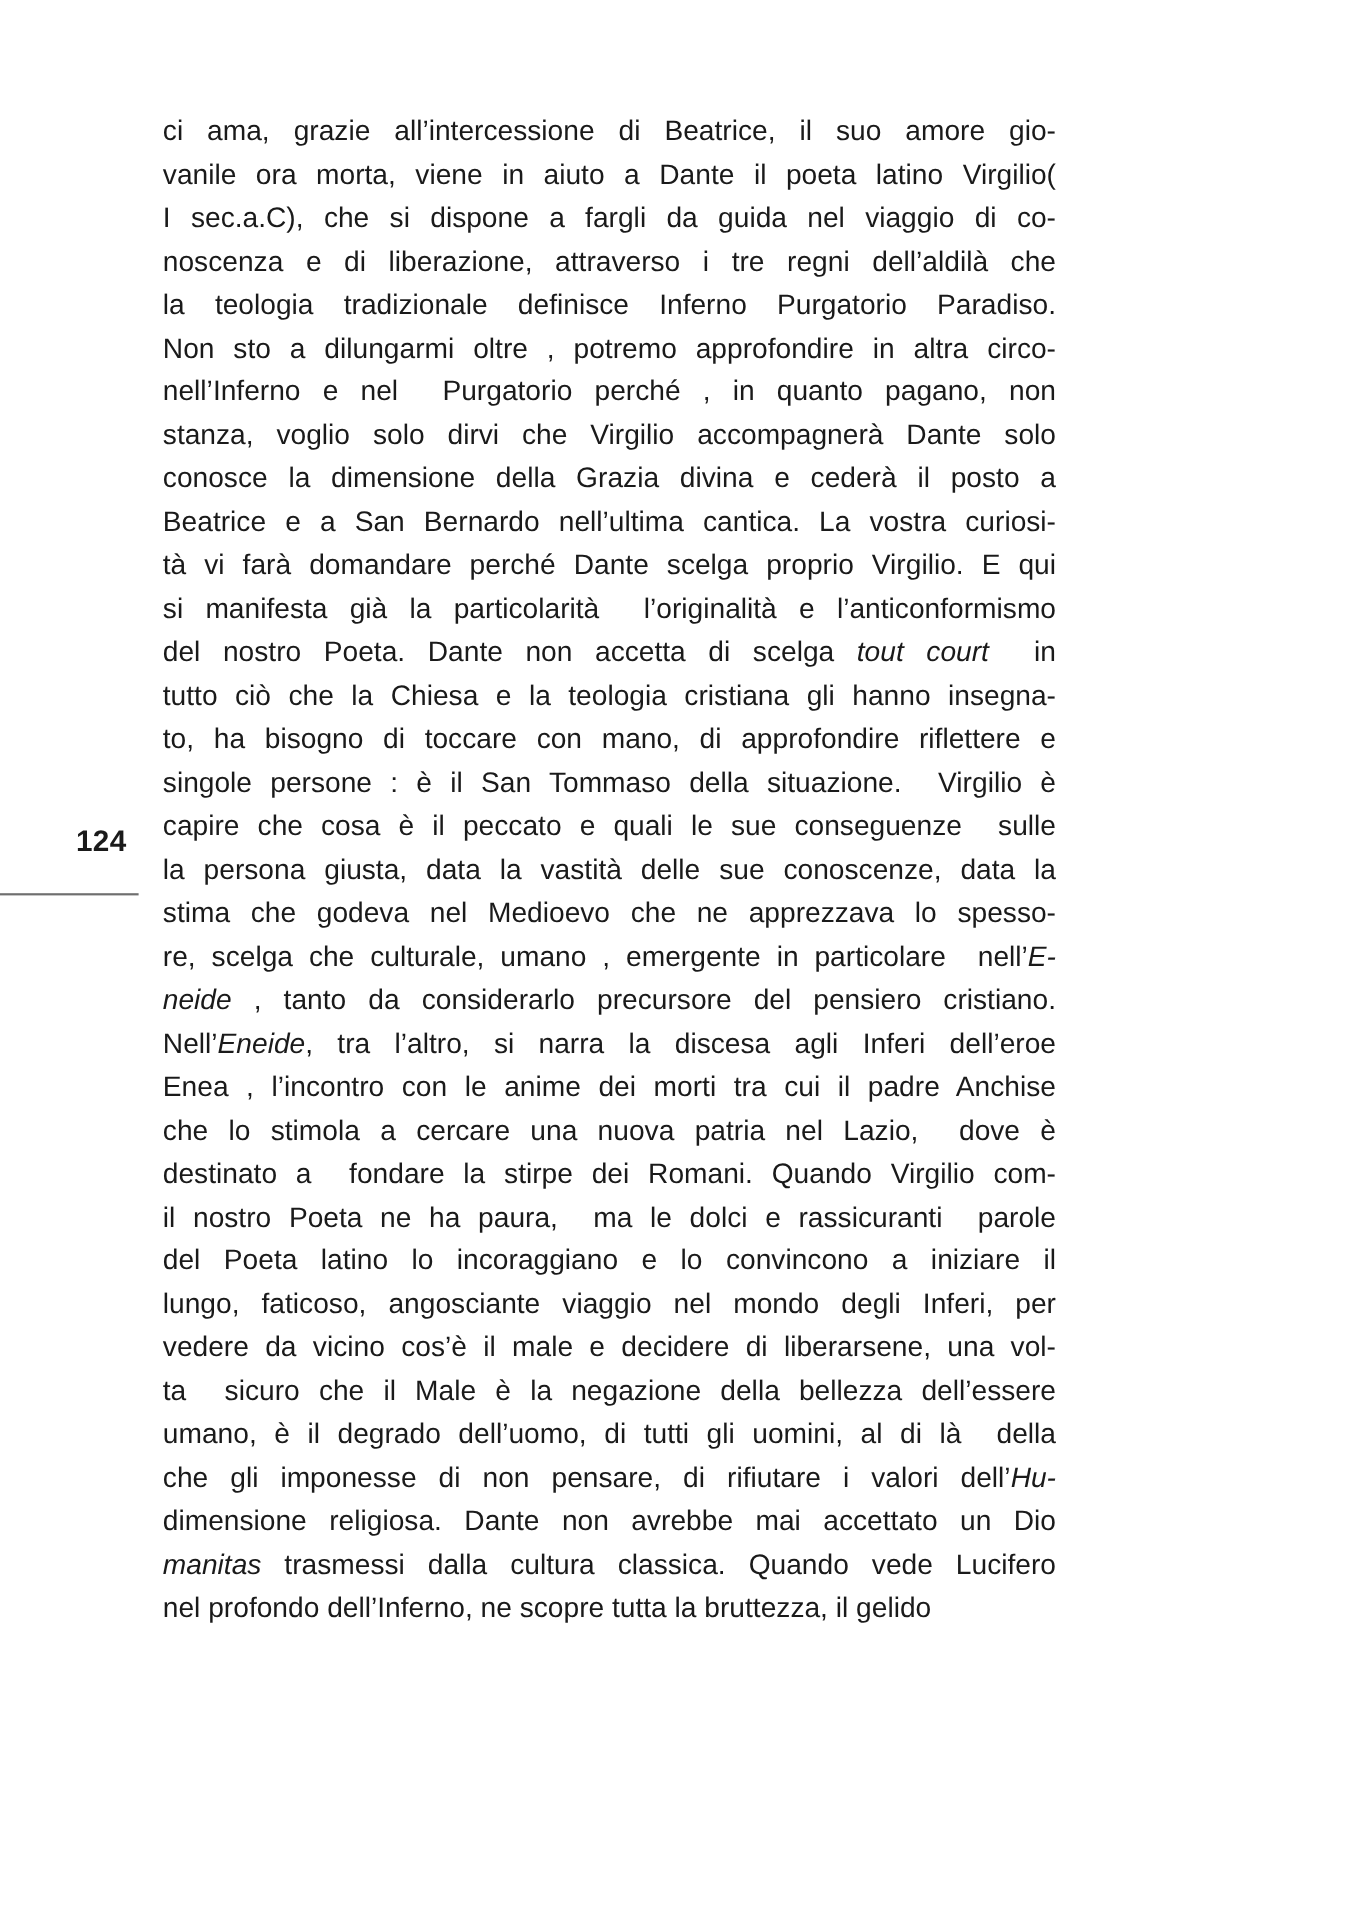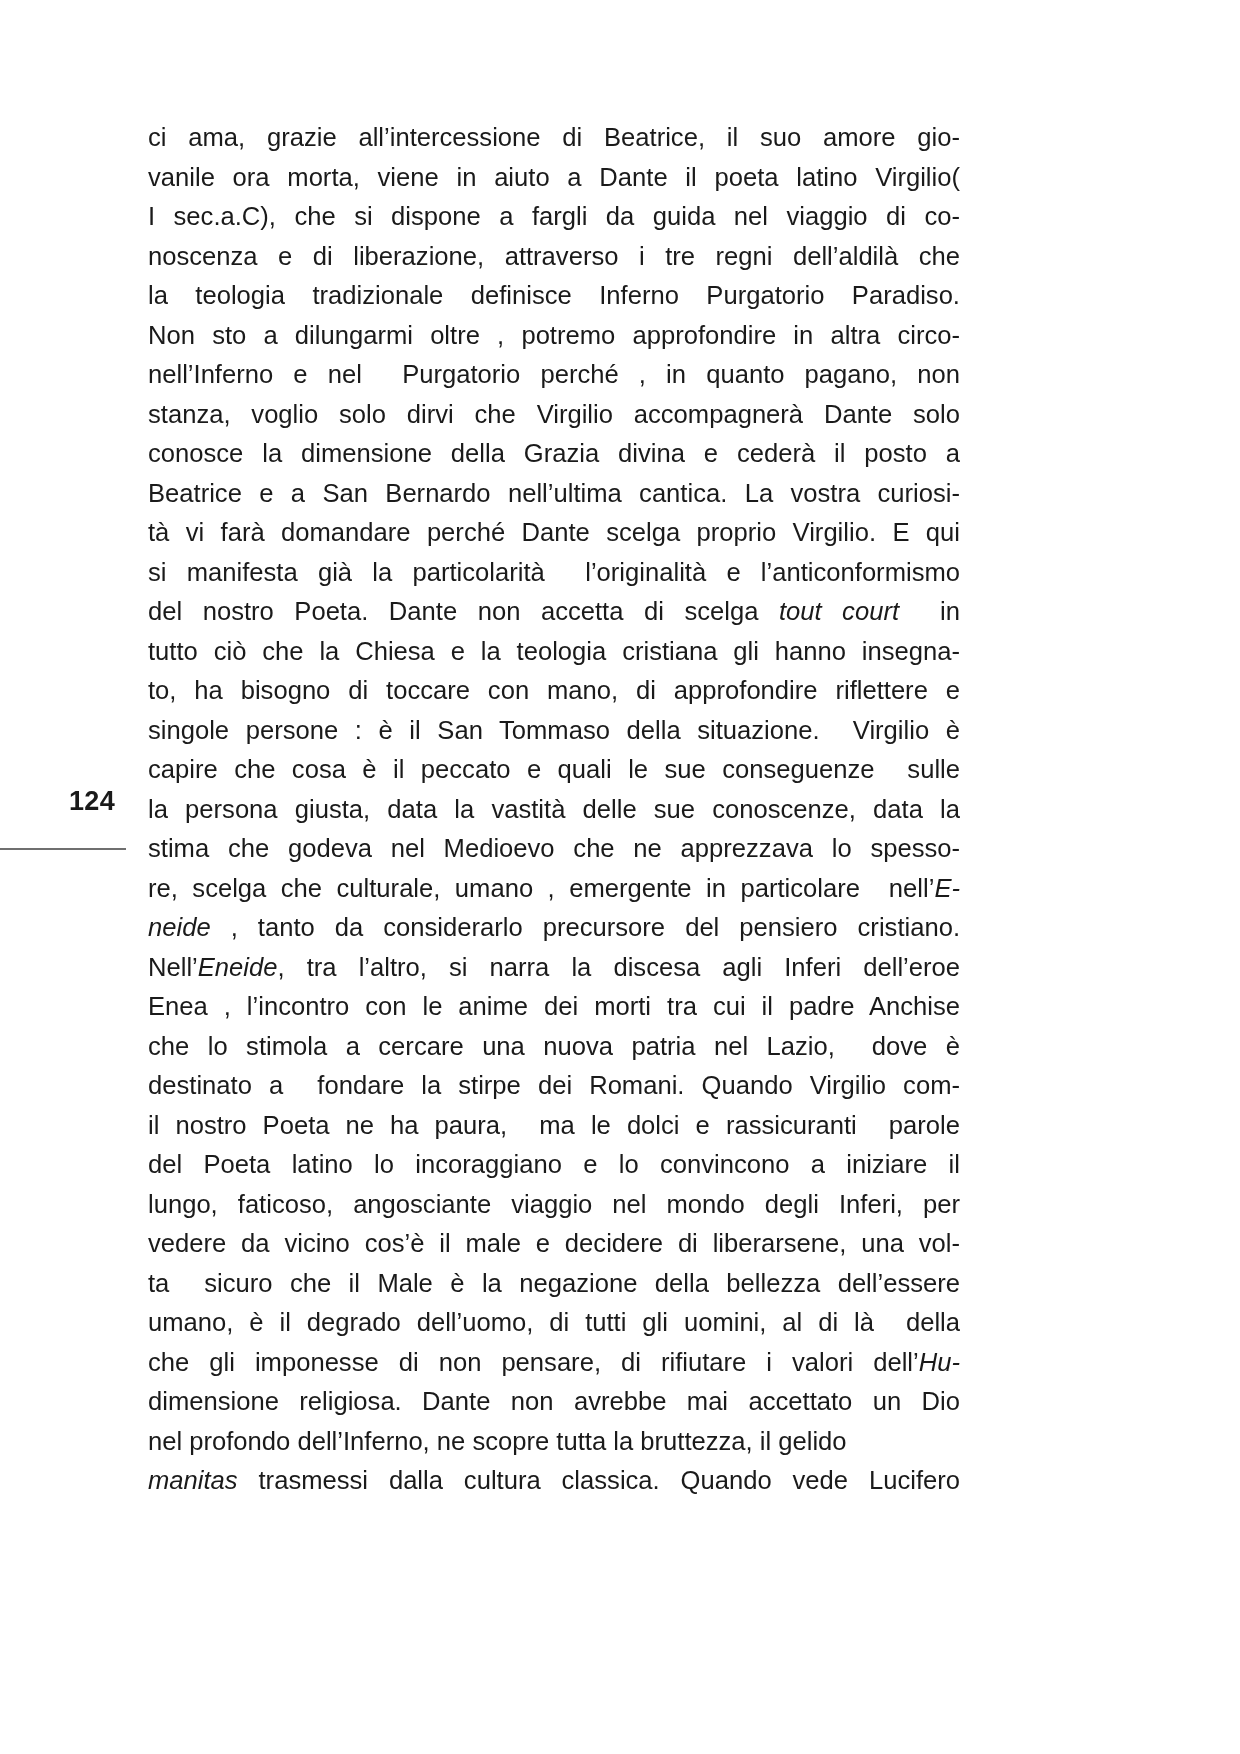--- a/index.html
+++ b/index.html
@@ -19,21 +19,21 @@
   .page {
     position: absolute;
     inset: 0;
     background: #ffffff;
   }
 
   
   .folio-block {
     position: absolute;
     left: 0;
-    top: 788px;
+    top: 752px;
     width: 126px;
   }
   .folio-number {
     text-align: right;
     padding-right: 11px;
     font-size: 27px;
     font-weight: bold;
     line-height: 1;
     color: #1a1a1a;
     letter-spacing: 0.3px;
@@ -42,21 +42,21 @@
     margin-top: 33px;
     width: 126px;
     height: 2px;
     background: #6f6f6f;
   }
 
   
   .textcol {
     position: absolute;
     left: 148px;
-    top: 118px;
+    top: 100px;
     width: 812px;
   }
 
   .para {
     margin: 0;
     font-size: 25.6px;
     line-height: 39.5px;
     text-align: justify;
     text-justify: inter-word;
     color: #1a1a1a;
@@ -117,18 +117,18 @@
         <span class="ln"><span>che lo stimola a cercare una nuova patria nel Lazio,  dove è</span></span>
         <span class="ln"><span>destinato a  fondare la stirpe dei Romani. Quando Virgilio com-</span></span>
         <span class="ln"><span>il nostro Poeta ne ha paura,  ma le dolci e rassicuranti  parole</span></span>
         <span class="ln"><span>del Poeta latino lo incoraggiano e lo convincono a iniziare il</span></span>
         <span class="ln"><span>lungo, faticoso, angosciante viaggio nel mondo degli Inferi, per</span></span>
         <span class="ln"><span>vedere da vicino cos’è il male e decidere di liberarsene, una vol-</span></span>
         <span class="ln"><span>ta  sicuro che il Male è la negazione della bellezza dell’essere</span></span>
         <span class="ln"><span>umano, è il degrado dell’uomo, di tutti gli uomini, al di là  della</span></span>
         <span class="ln"><span>che gli imponesse di non pensare, di rifiutare i valori dell’</span><i>Hu-</i></span>
         <span class="ln"><span>dimensione religiosa. Dante non avrebbe mai accettato un Dio</span></span>
+        <span class="ln"><i>manitas</i><span> trasmessi dalla cultura classica. Quando vede Lucifero</span></span>
         <span class="ln last"><span>nel profondo dell’Inferno, ne scopre tutta la bruttezza, il gelido</span></span>
-        <span class="ln"><i>manitas</i><span> trasmessi dalla cultura classica. Quando vede Lucifero</span></span>
       </div>
   </div>
 
 </div>
 
 </body></html>

